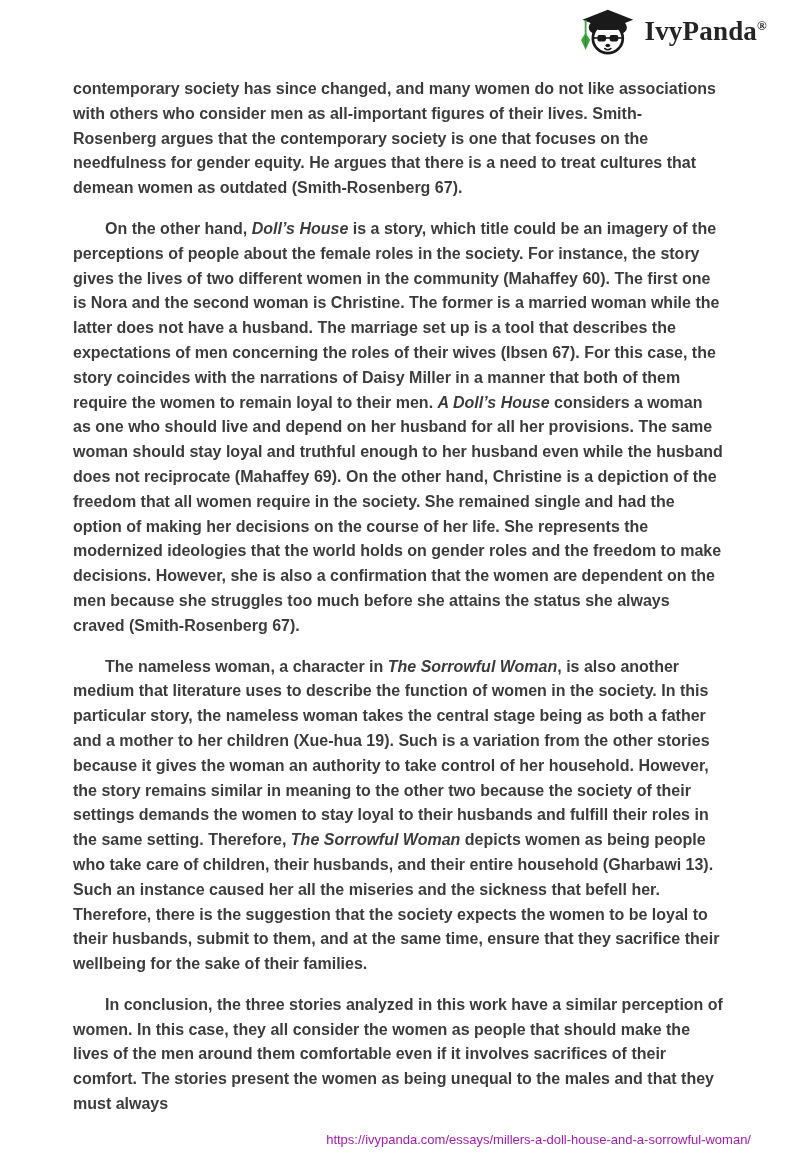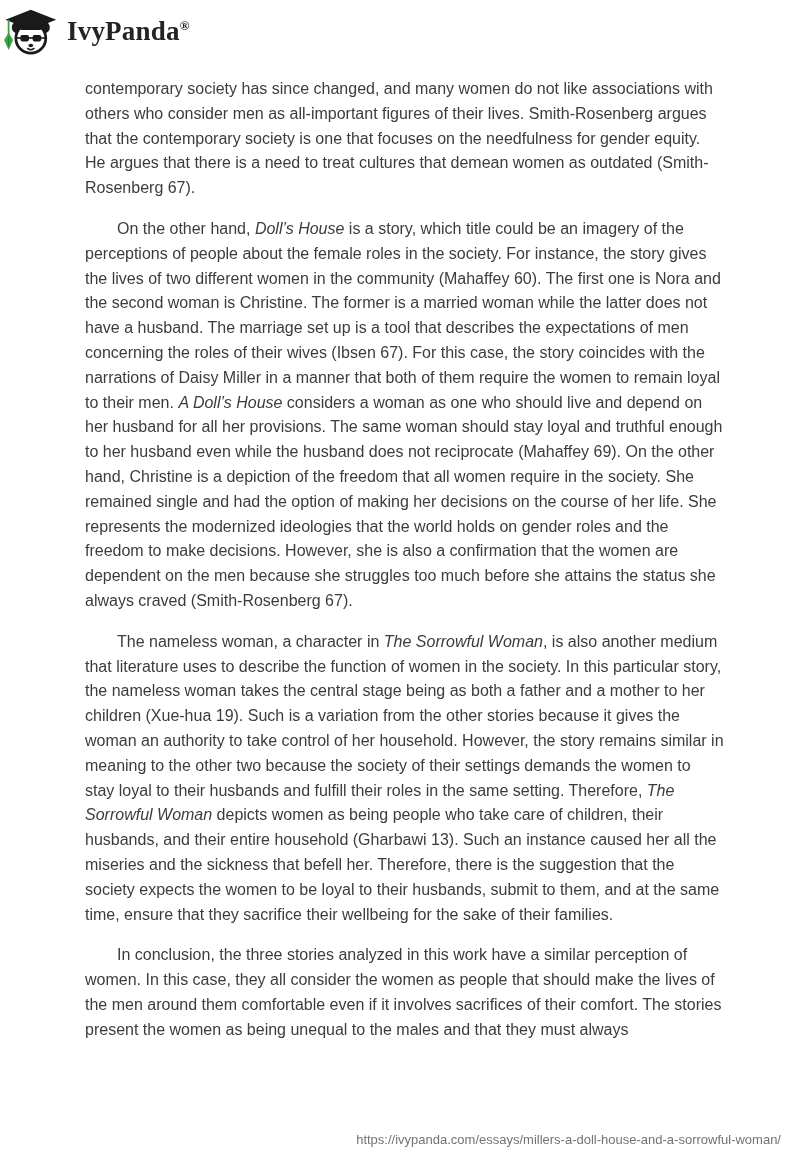--- a/index.html
+++ b/index.html
@@ -1,37 +1,37 @@
 <!DOCTYPE html>
 <html><head>
 <meta charset="utf-8">
 <style>
   html,body{margin:0;padding:0;}
   body{
     width:800px;height:1160px;background:#ffffff;position:relative;
     font-family:"Liberation Sans", sans-serif;color:#3c3c3c;overflow:hidden;
   }
   .page-header{
-    display:flex;justify-content:flex-start;align-items:flex-start;
+    display:flex;justify-content:flex-end;align-items:flex-start;
     padding:5px 33px 0 0;height:58px;
   }
   .brand{display:flex;align-items:center;gap:9px;}
   .brand-name{
     font-family:"Liberation Serif", serif;font-weight:bold;font-size:27px;
     color:#242424;letter-spacing:.2px;line-height:52px;
   }
   .brand-name sup{font-size:13px;font-weight:bold;vertical-align:super;line-height:0;}
   .doc-title{font-size:13.5px;color:#9e9e9e;margin-top:10px;}
   .article{margin:14px 52px 0 73px;width:651px;font-size:16px;line-height:24.8px;text-align:left;}
-  .article p.para{margin:0 0 16px 12px;}
+  .article p.para{margin:0 0 16px 0;font-weight:bold;}
   .article p.para.indent{text-indent:32px;}
   .article em{font-style:italic;}
   .page-footer{
-    position:absolute;right:19px;bottom:13px;
-    font-size:13px;color:#737373;
+    position:absolute;right:49px;bottom:13px;
+    font-size:13px;color:#a21caf;
   }
 </style>
 </head>
 <body>
 
 <header class="page-header">
   <div class="brand">
     <svg width="58" height="52" viewBox="0 0 64 56" aria-hidden="true">
 
       <circle cx="20" cy="24" r="7" fill="#1a1a1a"></circle>

